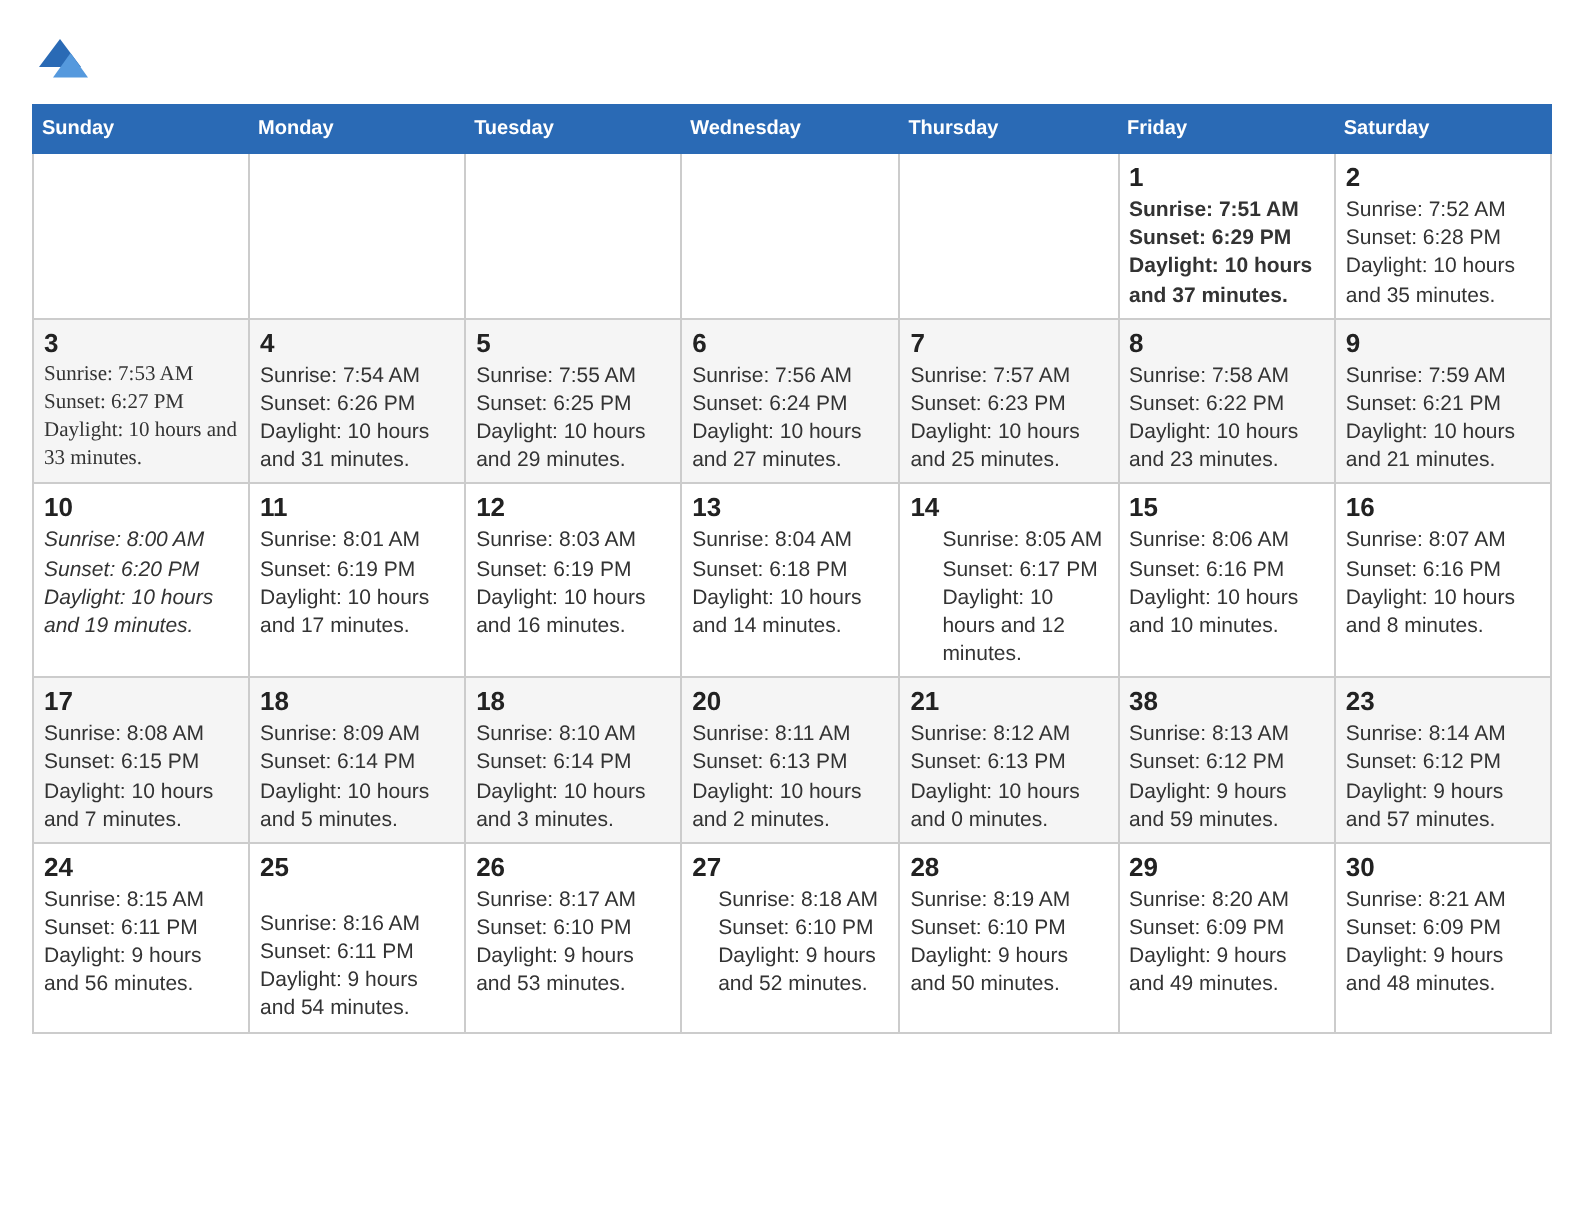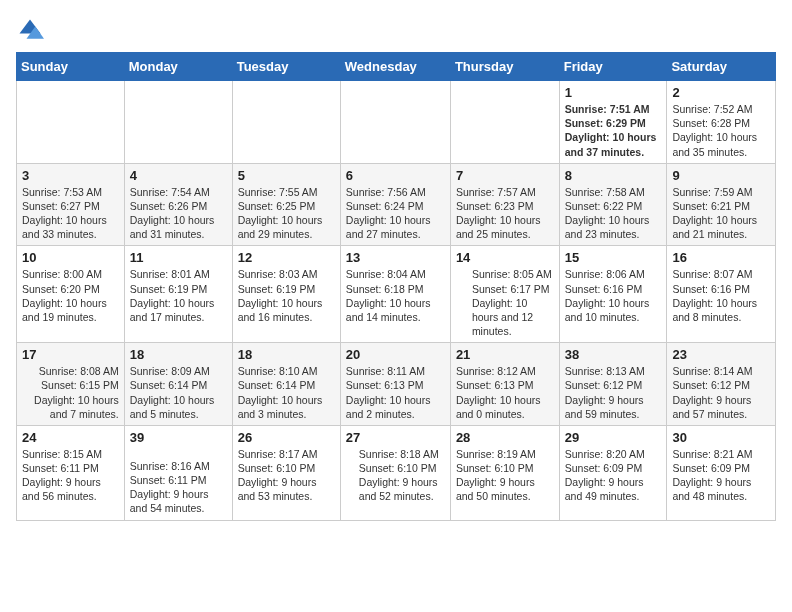--- a/index.html
+++ b/index.html
@@ -48,21 +48,21 @@
     table {
       width: 100%;
       border-collapse: collapse;
       font-size: 11px;
     }
     thead tr th {
       background: #2a6ab5;
       color: #fff;
       padding: 6px 4px;
       text-align: left;
-      font-size: 13px;
+      font-size: 10px;
       font-weight: bold;
       border: 1px solid #2a6ab5;
     }
     tbody tr td {
       border: 1px solid #ccc;
       vertical-align: top;
       padding: 4px 5px;
       width: 113px;
       min-height: 80px;
       height: 80px;
@@ -135,21 +135,21 @@
         <td>
           <span class="day-num">2</span>
           <div class="day-info" style="white-space: pre-line;">Sunrise: 7:52 AM
 Sunset: 6:28 PM
 Daylight: 10 hours and 35 minutes.</div>
         </td>
       </tr>
       <tr>
         <td>
           <span class="day-num">3</span>
-          <div class="day-info" style="white-space: pre-line;">Sunrise: 7:53 AM
+          <div class="day-info" style="white-space: pre-line; font-family: Liberation Serif, serif;">Sunrise: 7:53 AM
 Sunset: 6:27 PM
 Daylight: 10 hours and 33 minutes.</div>
         </td>
         <td>
           <span class="day-num">4</span>
           <div class="day-info" style="white-space: pre-line;">Sunrise: 7:54 AM
 Sunset: 6:26 PM
 Daylight: 10 hours and 31 minutes.</div>
         </td>
         <td>
@@ -179,21 +179,21 @@
         <td>
           <span class="day-num">9</span>
           <div class="day-info" style="white-space: pre-line;">Sunrise: 7:59 AM
 Sunset: 6:21 PM
 Daylight: 10 hours and 21 minutes.</div>
         </td>
       </tr>
       <tr>
         <td>
           <span class="day-num">10</span>
-          <div class="day-info" style="white-space: pre-line;">Sunrise: 8:00 AM
+          <div class="day-info" style="white-space: pre-line; font-style: italic;">Sunrise: 8:00 AM
 Sunset: 6:20 PM
 Daylight: 10 hours and 19 minutes.</div>
         </td>
         <td>
           <span class="day-num">11</span>
           <div class="day-info" style="white-space: pre-line;">Sunrise: 8:01 AM
 Sunset: 6:19 PM
 Daylight: 10 hours and 17 minutes.</div>
         </td>
         <td>
@@ -223,21 +223,21 @@
         <td>
           <span class="day-num">16</span>
           <div class="day-info" style="white-space: pre-line;">Sunrise: 8:07 AM
 Sunset: 6:16 PM
 Daylight: 10 hours and 8 minutes.</div>
         </td>
       </tr>
       <tr>
         <td>
           <span class="day-num">17</span>
-          <div class="day-info" style="white-space: pre-line; text-align: right;">Sunrise: 8:08 AM
+          <div class="day-info" style="white-space: pre-line;">Sunrise: 8:08 AM
 Sunset: 6:15 PM
 Daylight: 10 hours and 7 minutes.</div>
         </td>
         <td>
           <span class="day-num">18</span>
           <div class="day-info" style="white-space: pre-line;">Sunrise: 8:09 AM
 Sunset: 6:14 PM
 Daylight: 10 hours and 5 minutes.</div>
         </td>
         <td>
@@ -272,21 +272,21 @@
         </td>
       </tr>
       <tr>
         <td>
           <span class="day-num">24</span>
           <div class="day-info" style="white-space: pre-line;">Sunrise: 8:15 AM
 Sunset: 6:11 PM
 Daylight: 9 hours and 56 minutes.</div>
         </td>
         <td>
-          <span class="day-num">39</span>
+          <span class="day-num">25</span>
           <div class="day-info" style="white-space: pre-line; margin-top: 14px;">Sunrise: 8:16 AM
 Sunset: 6:11 PM
 Daylight: 9 hours and 54 minutes.</div>
         </td>
         <td>
           <span class="day-num">26</span>
           <div class="day-info" style="white-space: pre-line;">Sunrise: 8:17 AM
 Sunset: 6:10 PM
 Daylight: 9 hours and 53 minutes.</div>
         </td>

